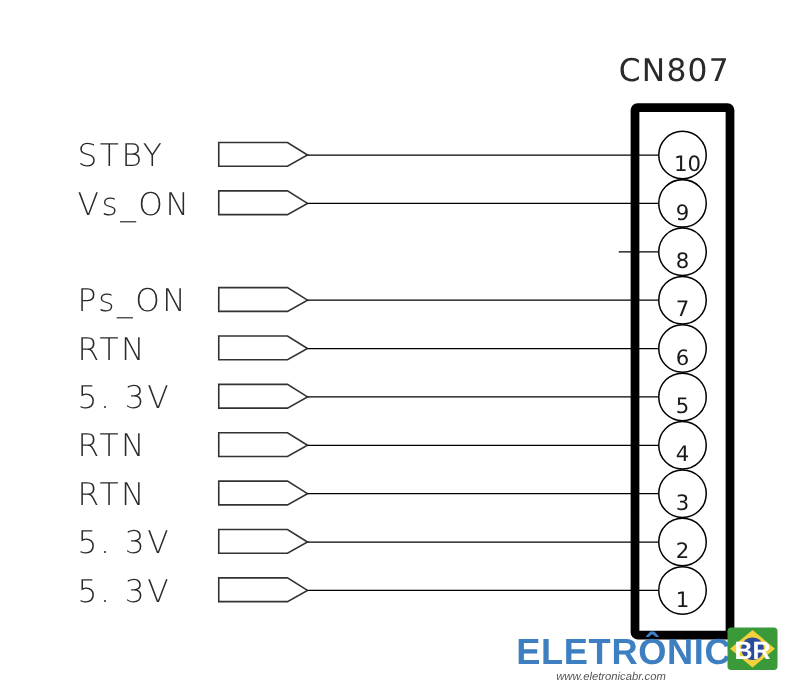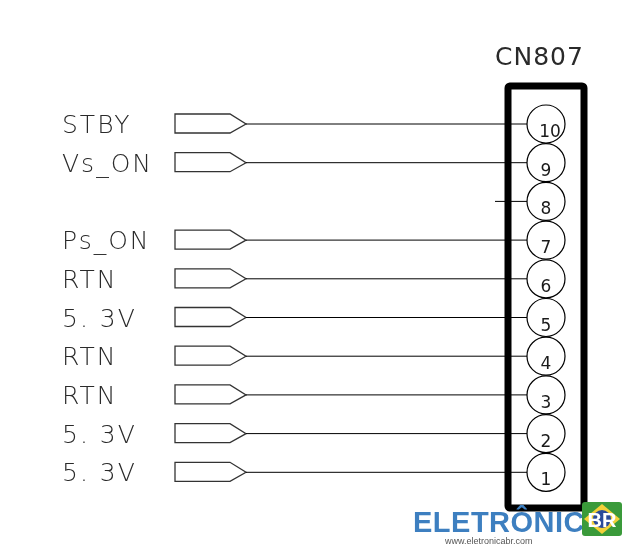--- a/index.html
+++ b/index.html
@@ -2,21 +2,21 @@
 <html><head>
 <meta charset="utf-8">
 <style>
   html, body { margin:0; padding:0; background:#ffffff; }
   body { width:641px; height:549px; position:relative; overflow:hidden; font-family:"DejaVu Sans", sans-serif; }
   svg { position:absolute; left:0; top:0; }
   .sig-label { font-family:"DejaVu Sans", sans-serif; font-size:25px; fill:#2a2a2a; font-weight:200; letter-spacing:2px; }
   .ref-label { font-family:"DejaVu Sans", sans-serif; font-size:25px; fill:#2a2a2a; letter-spacing:1px; }
   .pin-num { font-family:"DejaVu Sans", sans-serif; font-size:17px; fill:#1a1a1a; }
   .logo-main { position:absolute; left:413px; top:506px; font-family:"Liberation Sans", sans-serif; font-weight:bold; font-size:29px; color:#3d7fc0; letter-spacing:0.5px; }
-  .logo-url { position:absolute; left:445px; top:536px; font-family:"Liberation Sans", sans-serif; font-size:9px; color:#555; }
+  .logo-url { position:absolute; left:445px; top:536px; font-family:"Liberation Sans", sans-serif; font-size:9px; color:#555;font-style:italic; }
   .logo-badge { position:absolute; left:576px; top:497px; width:54px; height:44px; }
 </style>
 </head>
 <body>
 
 <svg width="641" height="549" viewBox="0 0 641 549">
   <text class="ref-label" x="495" y="65">CN807</text>
   <rect x="508" y="86" width="76" height="422" fill="none" stroke="#000" stroke-width="7" rx="2"></rect>
   <g id="pins">
       <text x="62" y="133" class="sig-label">STBY</text>

